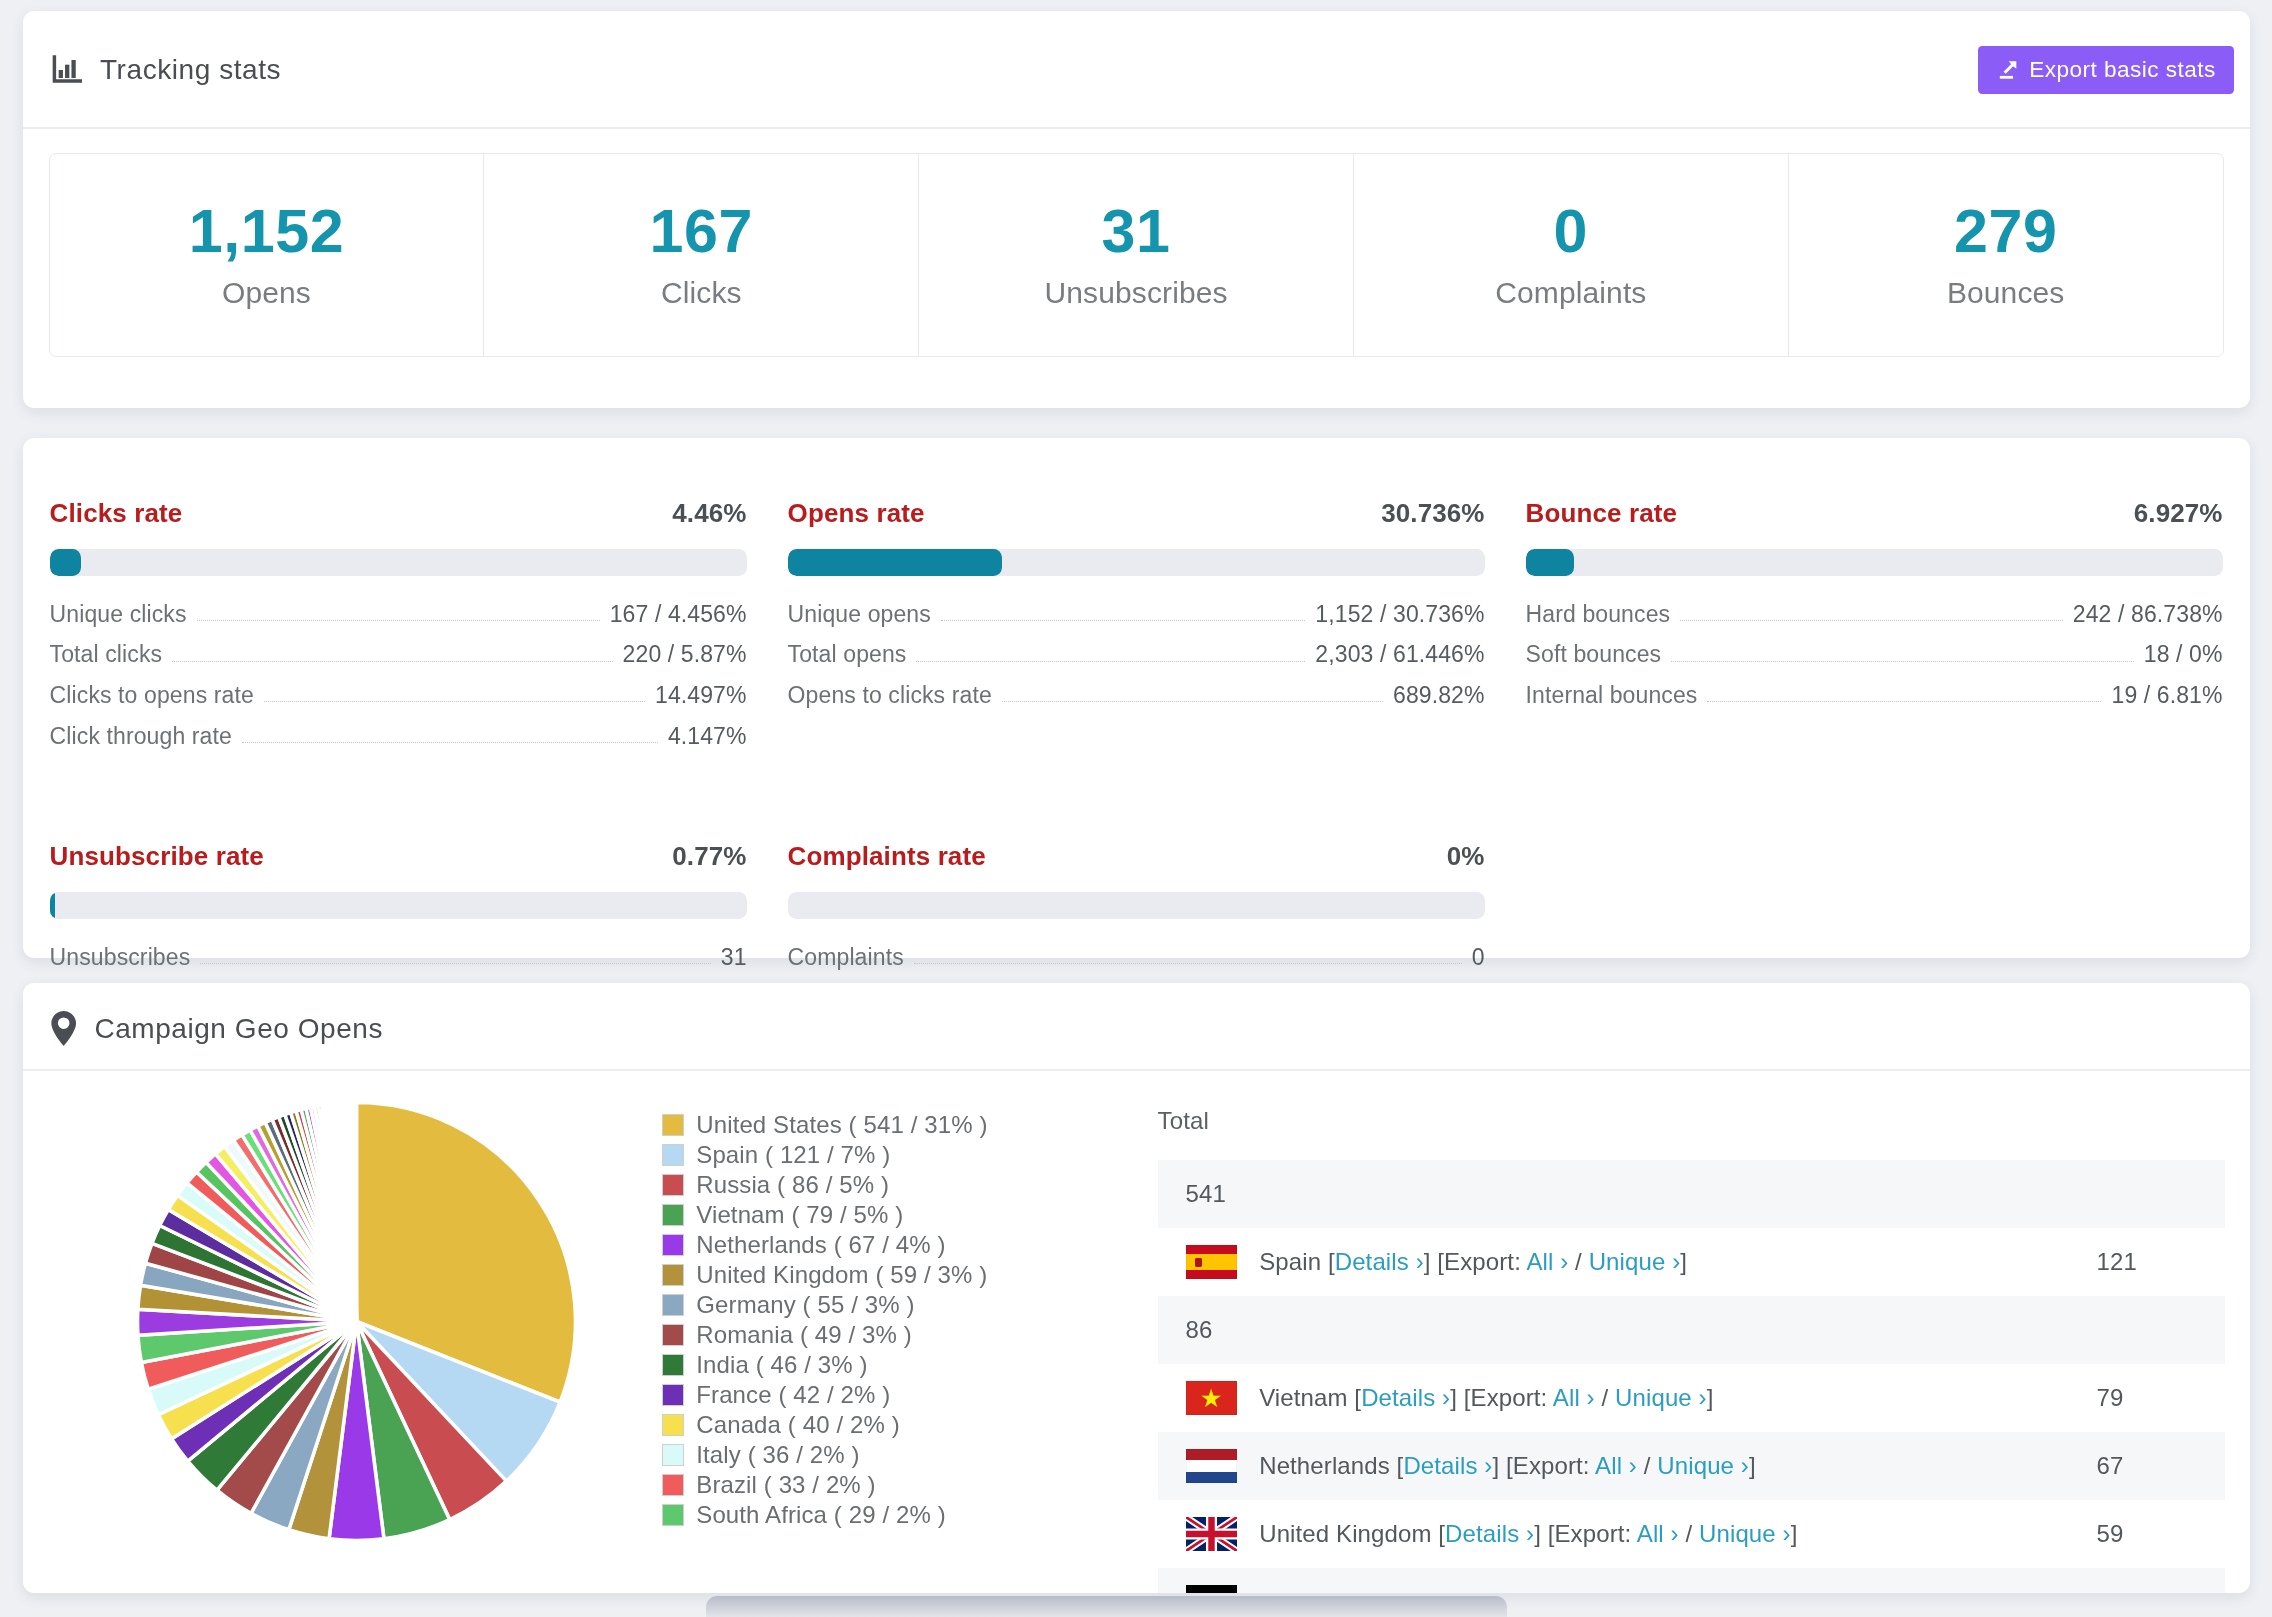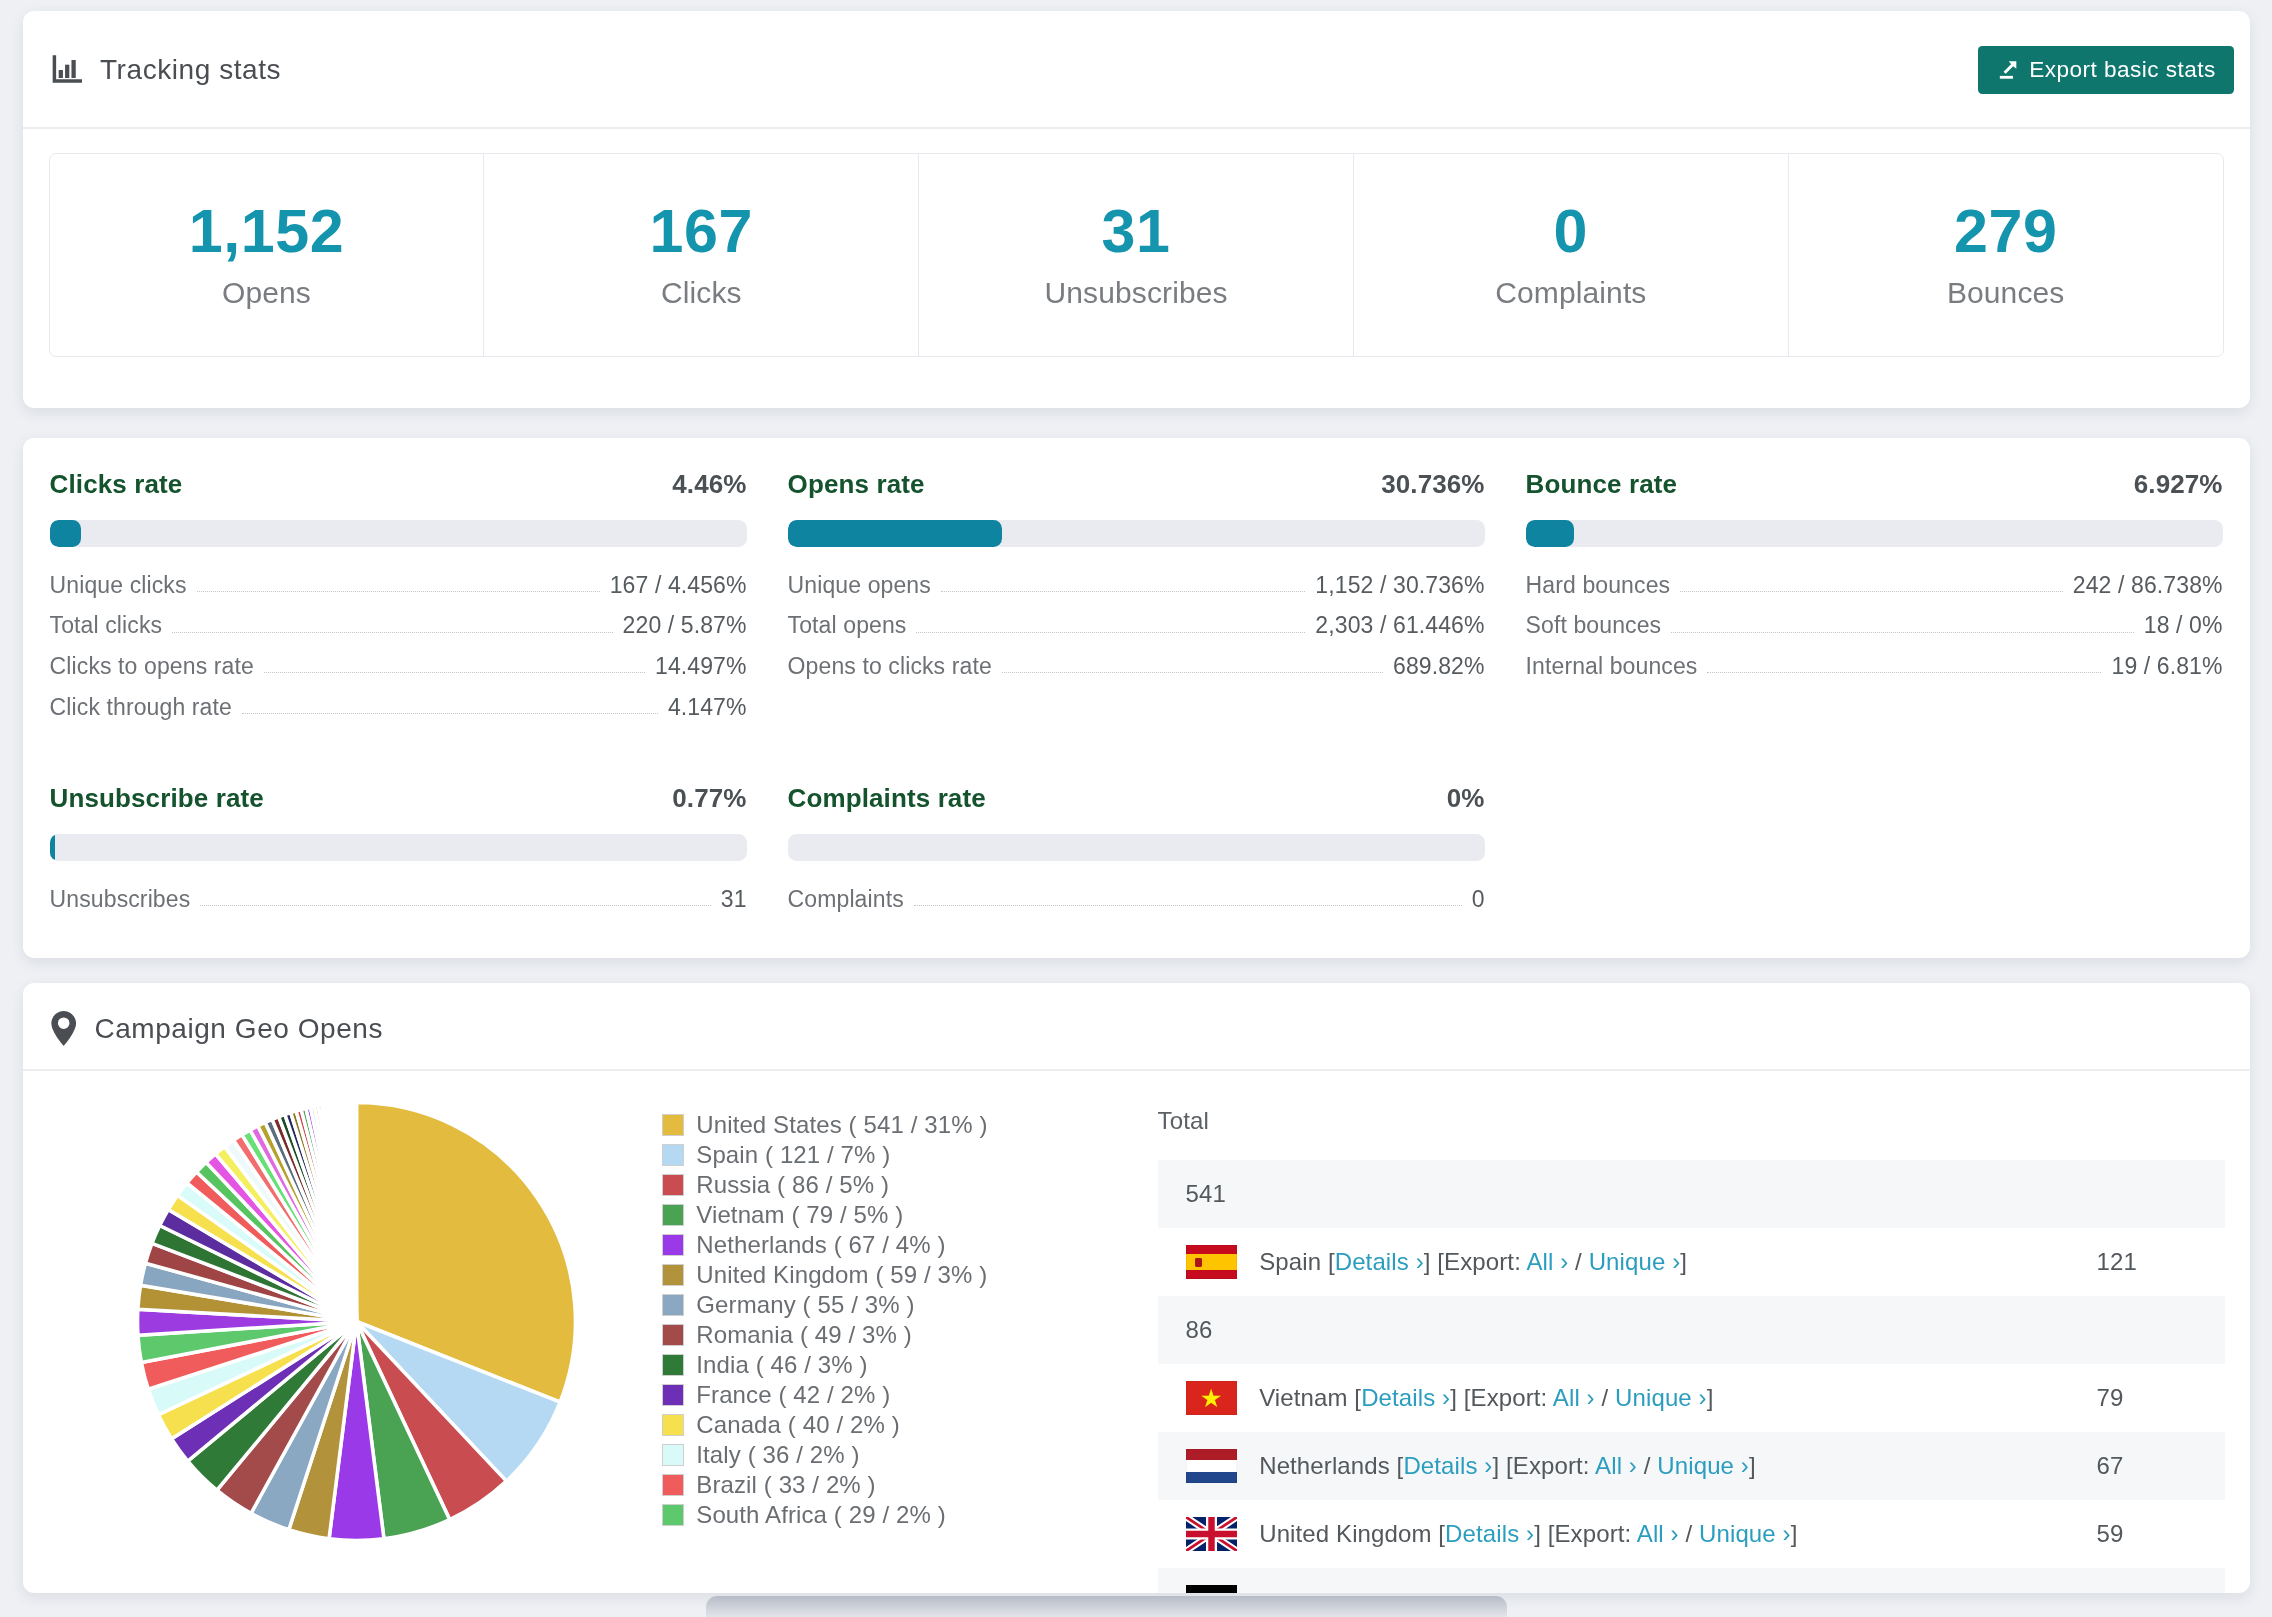--- a/index.html
+++ b/index.html
@@ -17,41 +17,41 @@
   .card1{top:11px;height:397px;}
   .card2{top:438px;height:520px;}
   .card3{top:983px;height:610px;overflow:hidden;}
 
   
   .c1-header{display:flex;align-items:center;height:99px;padding:18.4px 15.5px 0 27px;box-sizing:border-box;}
   .c1-header h1{font-size:28px;font-weight:400;color:#4a4e52;margin:0 0 0 18.4px;letter-spacing:.02em;}
   .icon-bars svg{display:block;width:32px;height:30px;}
   .export-btn{
     margin-left:auto;display:flex;align-items:center;gap:10px;
-    background:#0f766e;color:#fff;border:none;border-radius:4.2px;
+    background:#8b5cf6;color:#fff;border:none;border-radius:4.2px;
     height:48px;padding:0 18.4px;font-size:22.6px;font-family:inherit;letter-spacing:.02em;cursor:pointer;
   }
   .export-btn svg{width:22.6px;height:22.6px;display:block;}
   .c1-divider{height:2.1px;background:#ededf0;margin-top:17px;}
   .stats-row{
     display:flex;margin:24px 26px 0 26px;height:202px;
     border:1.4px solid #e7e9ee;border-radius:7px;overflow:hidden;background:#fff;
   }
   .stat-cell{flex:1;display:flex;flex-direction:column;align-items:center;justify-content:center;border-right:1.4px solid #e7e9ee;}
   .stat-cell:last-child{border-right:none;}
   .stat-value{font-size:61px;font-weight:700;color:#1494ad;line-height:1;letter-spacing:.01em;}
   .stat-label{font-size:30px;color:#797d81;margin-top:14px;}
 
   
   .rates-grid{
     display:grid;grid-template-columns:1fr 1fr 1fr;
     column-gap:41px;row-gap:47px;padding:31px 27px 0 27px;
   }
   .rate-head{display:flex;justify-content:space-between;align-items:baseline;}
-  .rate-title{font-size:26px;font-weight:700;color:#14532d;}
+  .rate-title{font-size:26px;font-weight:700;color:#b91c1c;margin-top:29px;}
   .rate-val{font-size:26px;font-weight:700;color:#4b5054;}
   .bar{height:27px;border-radius:8.5px;background:#e9ebf0;margin-top:20px;overflow:hidden;position:relative;}
   .bar .fill{position:absolute;left:0;top:0;bottom:0;background:#0e84a0;border-radius:8.5px;}
   .rate-rows{margin-top:27px;}
   .r-row{display:flex;align-items:flex-end;margin-bottom:17.6px;height:23px;text-align:center;}
   .r-label{font-size:23px;color:#6d7175;line-height:1.05;white-space:nowrap;}
   .r-leader{flex:1;border-bottom:1.4px dotted #c3c7cc;margin:0 10px 5px 10px;}
   .r-value{font-size:23px;color:#565b5f;line-height:1.05;white-space:nowrap;}
 
   

